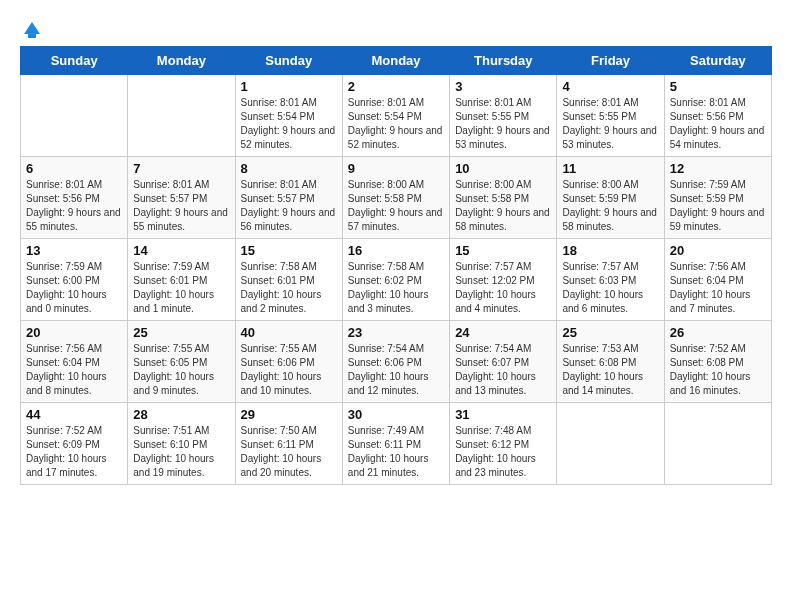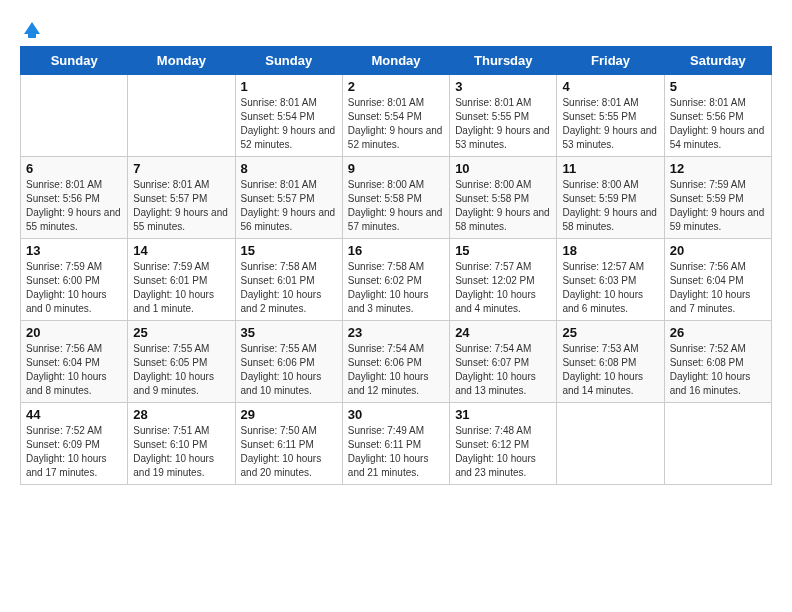--- a/index.html
+++ b/index.html
@@ -231,21 +231,21 @@
         </td>
         <td>
           <span class="day-num">15</span>
           <div class="day-info">Sunrise: 7:57 AM
 Sunset: 12:02 PM
 Daylight: 10 hours
 and 4 minutes.</div>
         </td>
         <td>
           <span class="day-num">18</span>
-          <div class="day-info">Sunrise: 12:57 AM
+          <div class="day-info">Sunrise: 7:57 AM
 Sunset: 6:03 PM
 Daylight: 10 hours
 and 6 minutes.</div>
         </td>
         <td>
           <span class="day-num">20</span>
           <div class="day-info">Sunrise: 7:56 AM
 Sunset: 6:04 PM
 Daylight: 10 hours
 and 7 minutes.</div>
@@ -260,21 +260,21 @@
 and 8 minutes.</div>
         </td>
         <td>
           <span class="day-num">25</span>
           <div class="day-info">Sunrise: 7:55 AM
 Sunset: 6:05 PM
 Daylight: 10 hours
 and 9 minutes.</div>
         </td>
         <td>
-          <span class="day-num">35</span>
+          <span class="day-num">40</span>
           <div class="day-info">Sunrise: 7:55 AM
 Sunset: 6:06 PM
 Daylight: 10 hours
 and 10 minutes.</div>
         </td>
         <td>
           <span class="day-num">23</span>
           <div class="day-info">Sunrise: 7:54 AM
 Sunset: 6:06 PM
 Daylight: 10 hours

